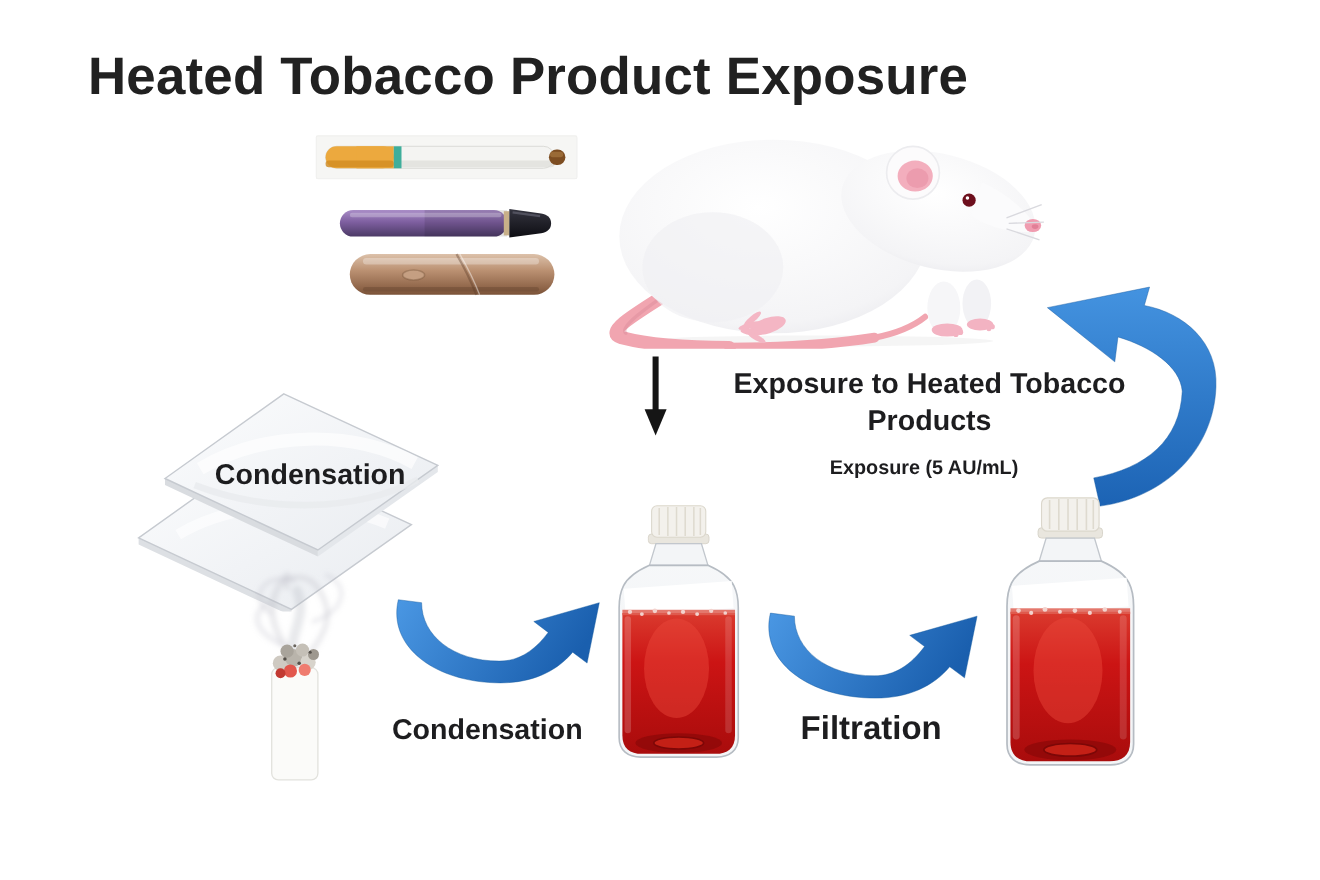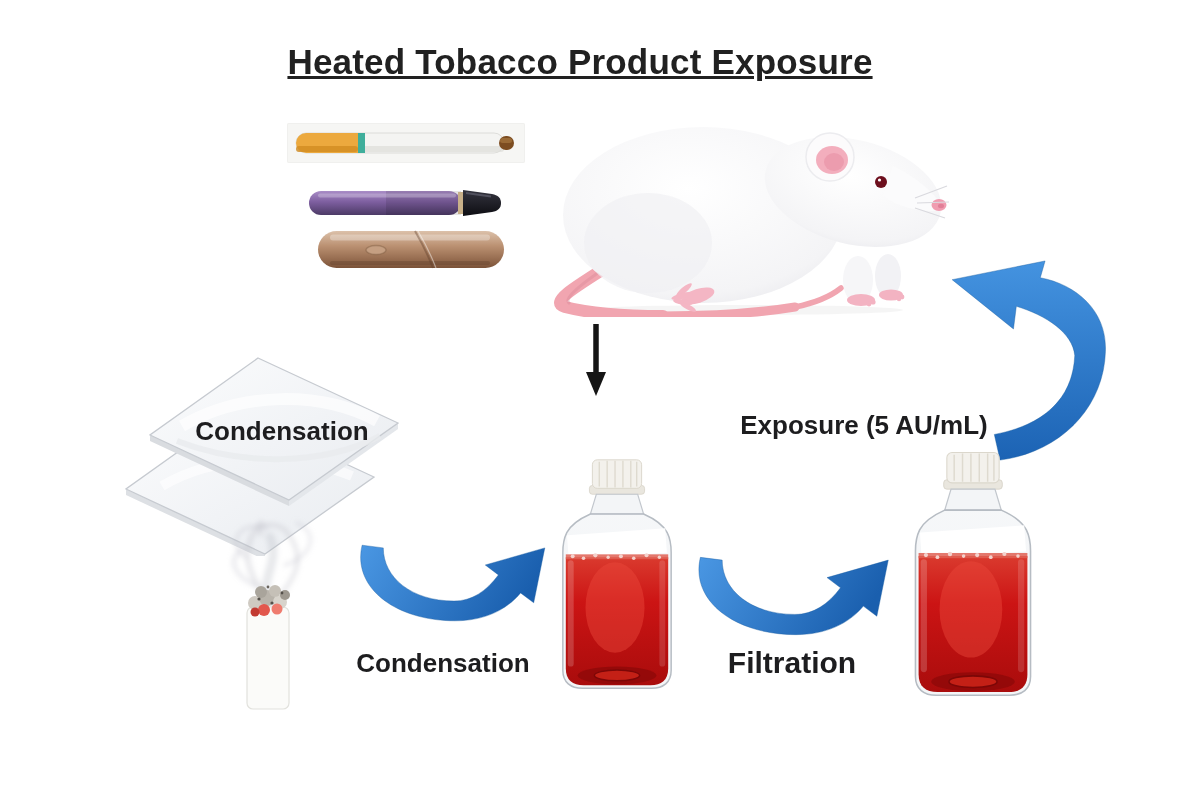--- a/index.html
+++ b/index.html
@@ -2,28 +2,28 @@
 <html><head>
 <meta charset="utf-8">
 <style>
   html,body{margin:0;padding:0;background:#fff;}
   .stage{
     position:relative;width:1200px;height:800px;background:#ffffff;overflow:hidden;
     font-family:"Liberation Sans","DejaVu Sans",sans-serif;color:#1f1f1f;
   }
   .abs{position:absolute;}
   .figure-title{
-    left:80px;top:42px;width:1000px;text-align:center;
-    font-size:35px;font-weight:700;letter-spacing:.2px;color:#212121;text-decoration:underline;
+    left:80px;top:42px;width:1000px;
+    font-size:48px;font-weight:700;letter-spacing:.2px;color:#212121;
   }
   .caption{
     text-align:center;font-weight:600;color:#1d1d1f;line-height:34px;font-size:26px;
   }
   .exposure-caption{left:625px;top:331px;width:440px;}
-  .dose-caption{left:644px;top:408px;width:440px;font-size:26px;}
+  .dose-caption{left:620px;top:408px;width:440px;font-size:18px;}
   .plate-label{left:162px;top:414px;width:240px;font-size:26px;}
   .cond-label{left:333px;top:646px;width:220px;font-size:26px;}
   .filt-label{left:682px;top:646px;width:220px;font-size:30px;}
   .cig-backdrop{
     left:287px;top:123px;width:238px;height:40px;background:#f6f6f4;border-radius:2px;
     box-shadow:0 0 0 1px #f0f0ee inset;
   }
   svg{display:block;}
 </style>
 </head>
@@ -187,20 +187,24 @@
       <ellipse cx="140" cy="192" rx="10" ry="2.8" transform="rotate(8 140 192)"></ellipse>
       <ellipse cx="145" cy="197" rx="9" ry="2.6" transform="rotate(28 145 197)"></ellipse>
     </g>
   </svg>
 
   <svg class="abs" style="left:583px;top:322px" width="26" height="76" viewBox="0 0 26 76">
     <line x1="13" y1="2" x2="13" y2="52" stroke="#151515" stroke-width="5.5"></line>
     <polygon points="3,50 23,50 13,74" fill="#151515"></polygon>
   </svg>
 
+  <div class="abs caption exposure-caption">
+    <div>Exposure to Heated Tobacco</div>
+    <div>Products</div>
+  </div>
   <div class="abs caption dose-caption">Exposure (5 AU/mL)</div>
 
   <svg class="abs" style="left:933px;top:258px" width="182" height="207" viewBox="0 0 190 210" preserveAspectRatio="none">
     <path d="M 70,205 C 132,197 178,153 180,95 C 182,54 150,27 112,20 L 117,3 L 20,22 L 84,72 L 87,49 C 118,58 146,76 148,99 C 146,144 114,170 64,179 Z" fill="url(#bigArrowGrad)" stroke="#155a9e" stroke-width="0.8" stroke-opacity="0.5"></path>
   </svg>
 
   <svg class="abs" style="left:122px;top:356px" width="285" height="200" viewBox="0 0 285 200">
 
     <polygon points="4,139 143,204 143,198 4,133" fill="#dde0e4"></polygon>
     <polygon points="112,56 252,121 143,198 4,133" fill="url(#plateGrad)" stroke="#c6cad0" stroke-width="1.3"></polygon>

